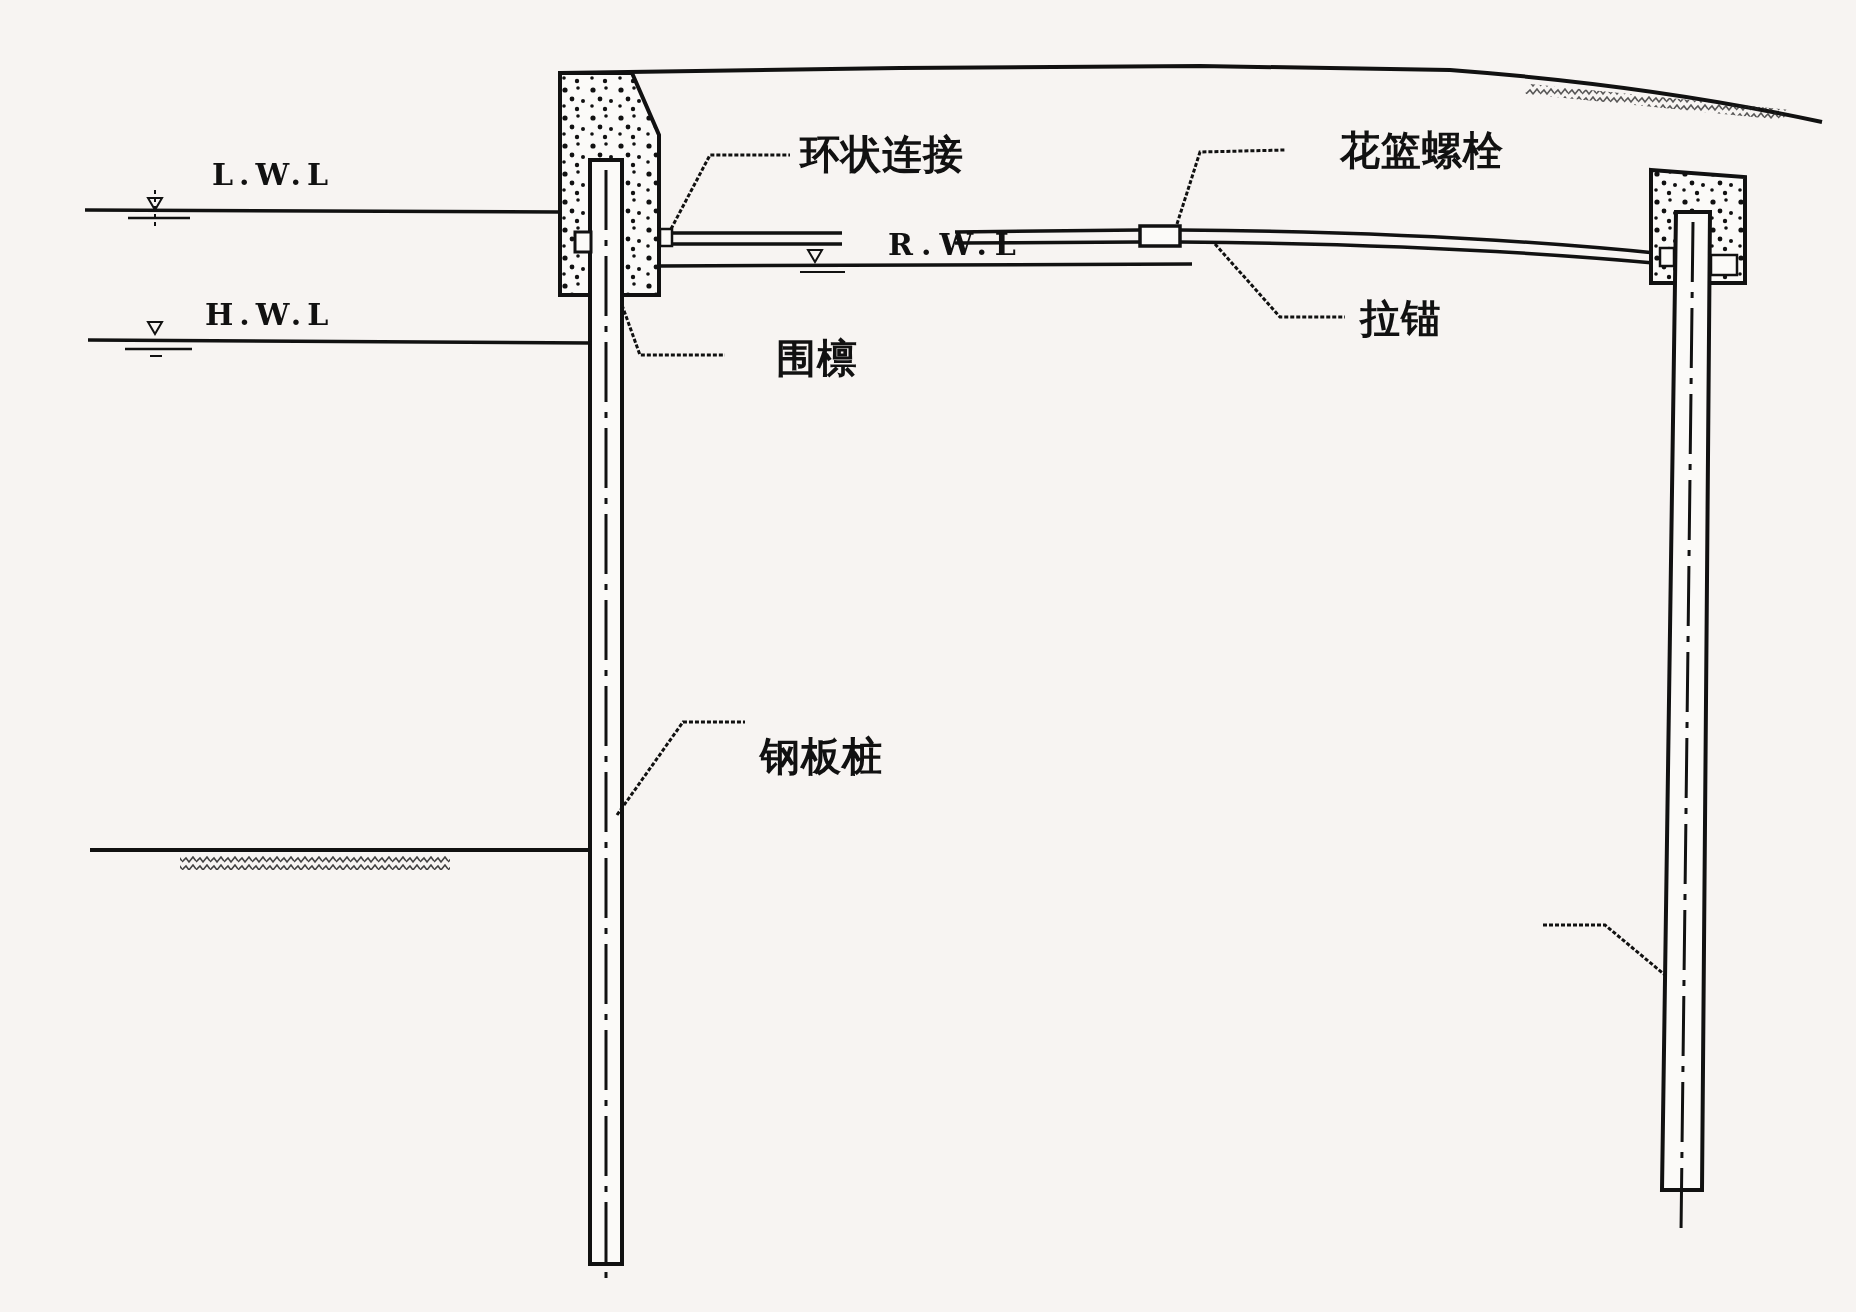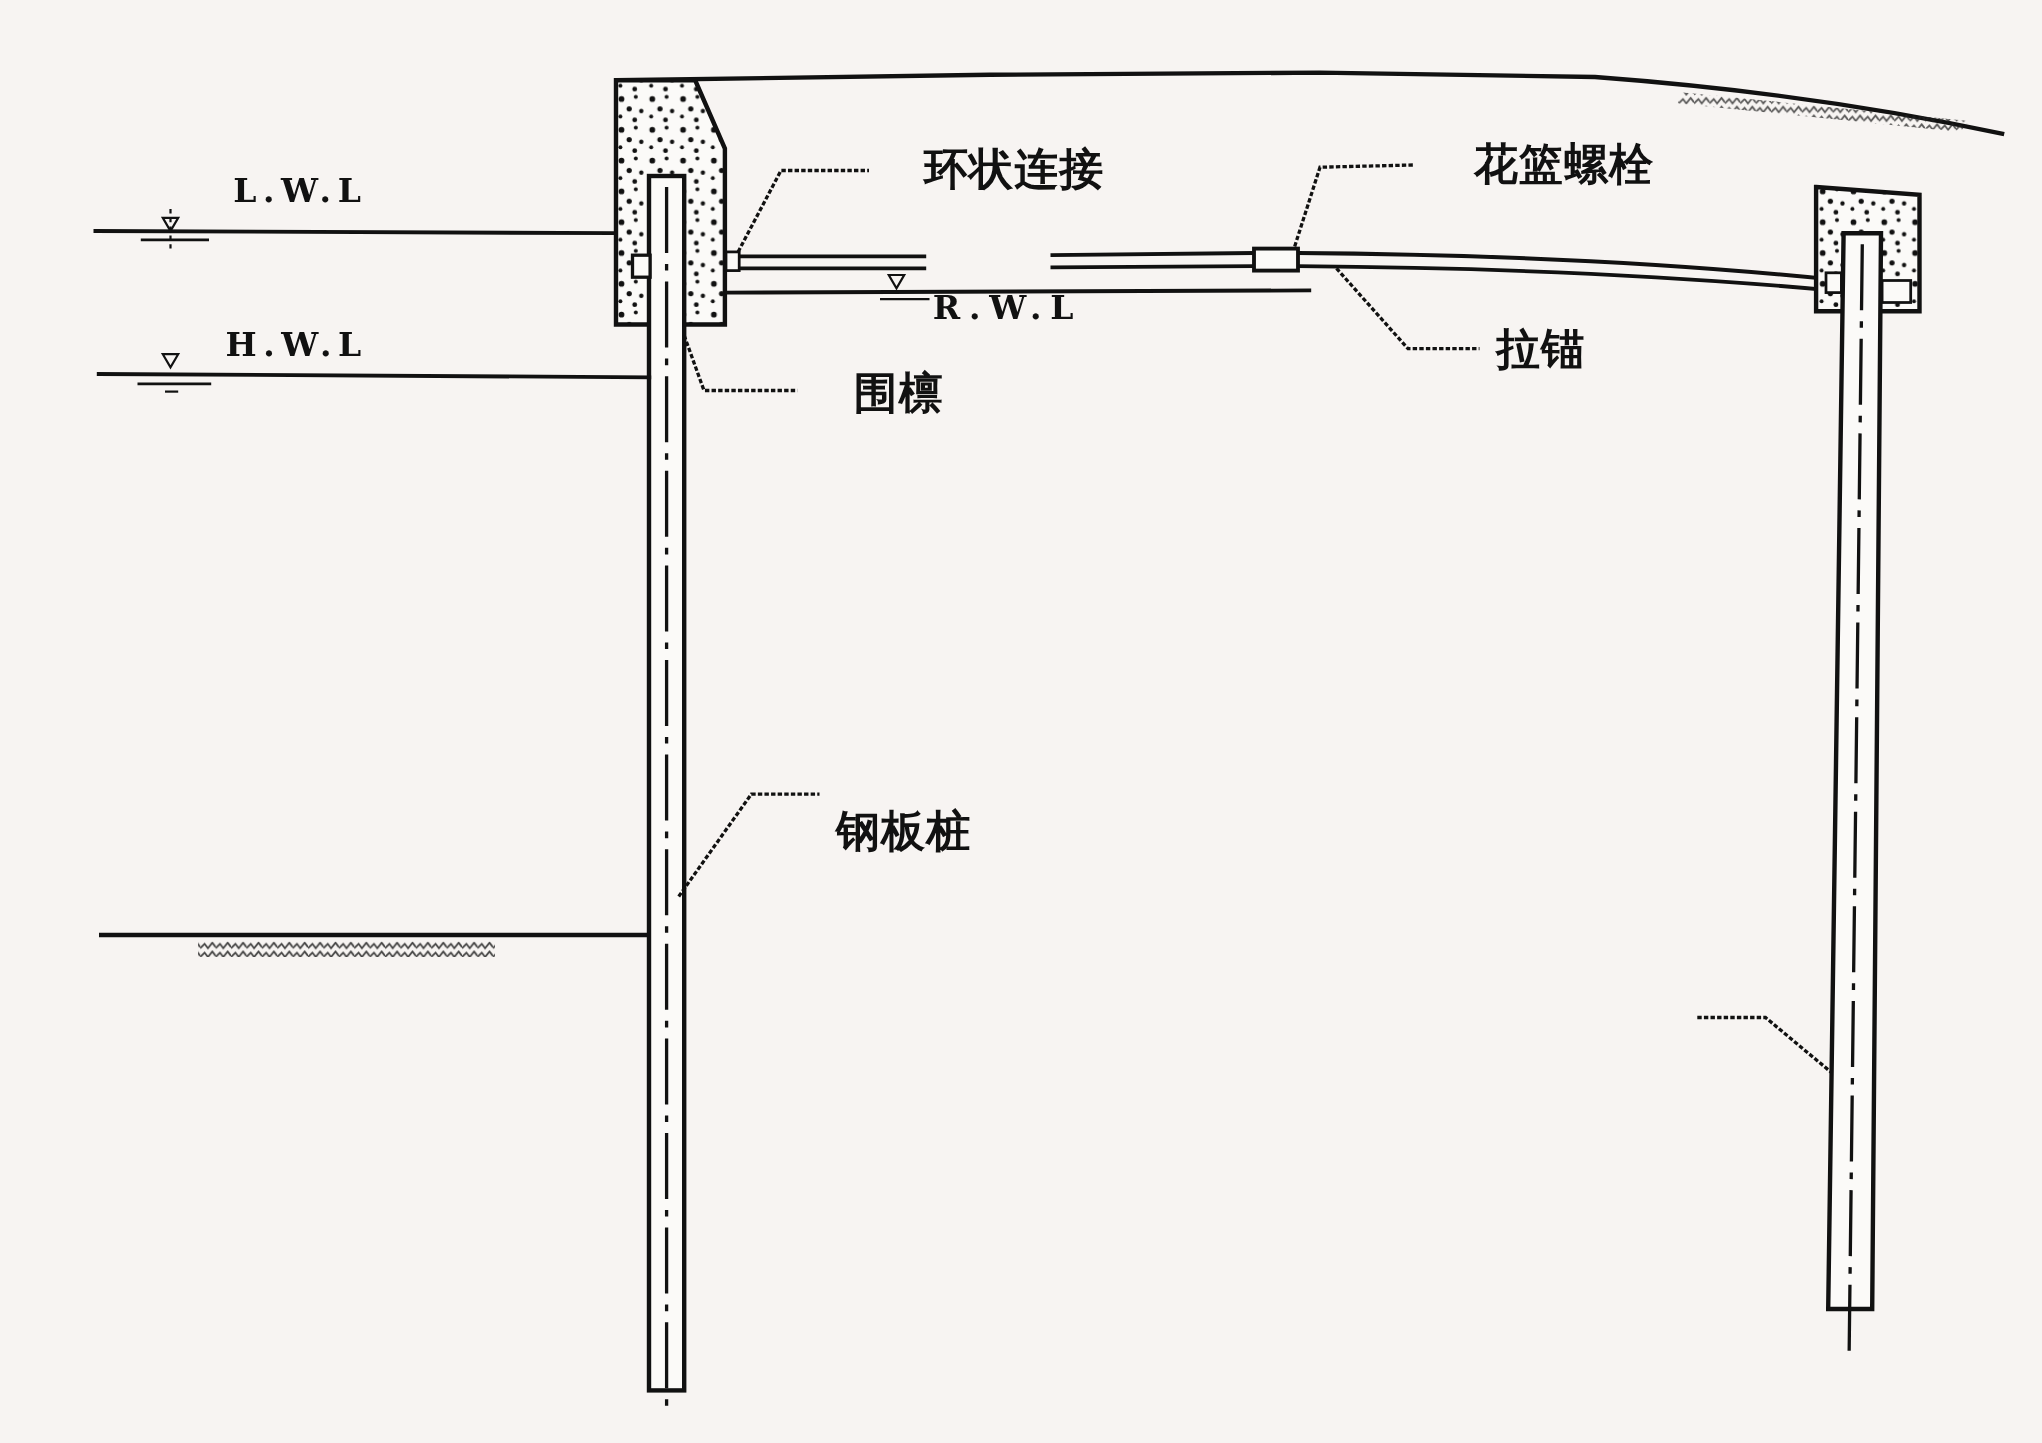--- a/index.html
+++ b/index.html
@@ -106,20 +106,20 @@
       <path d="M1177 224 L1200 152 L1285 150" stroke="#111" stroke-width="3" fill="none" stroke-dasharray="4 2"></path>
       <path d="M1215 244 L1280 317 L1345 317" stroke="#111" stroke-width="3" fill="none" stroke-dasharray="4 2"></path>
       <path d="M622 305 L640 355 L725 355" stroke="#111" stroke-width="3" fill="none" stroke-dasharray="4 2"></path>
       <path d="M617 815 L683 722 L745 722" stroke="#111" stroke-width="3" fill="none" stroke-dasharray="4 2"></path>
       <path d="M1543 925 L1605 925 L1665 975" stroke="#111" stroke-width="3" fill="none" stroke-dasharray="4 2"></path>
     </g>
   </svg>
 
   <div class="lbl wl" style="left:212px; top:160px;">L.W.L</div>
   <div class="lbl wl" style="left:205px; top:300px;">H.W.L</div>
-  <div class="lbl wl" style="left:848px; top:230px; letter-spacing:8px;margin-top:36px;">R.W.L</div>
+  <div class="lbl wl" style="left:888px; top:230px; letter-spacing:8px;">R.W.L</div>
 
-  <div class="lbl cn" style="left:800px; top:134px;margin-left:40px;">环状连接</div>
+  <div class="lbl cn" style="left:800px; top:134px;">环状连接</div>
   <div class="lbl cn" style="left:1340px; top:130px;">花篮螺栓</div>
   <div class="lbl cn" style="left:1360px; top:298px;">拉锚</div>
   <div class="lbl cn" style="left:745px; top:338px;margin-left:31px;">围檩</div>
   <div class="lbl cn" style="left:760px; top:736px;text-align:right;">钢板桩</div>
 </div>
 
 </body></html>

